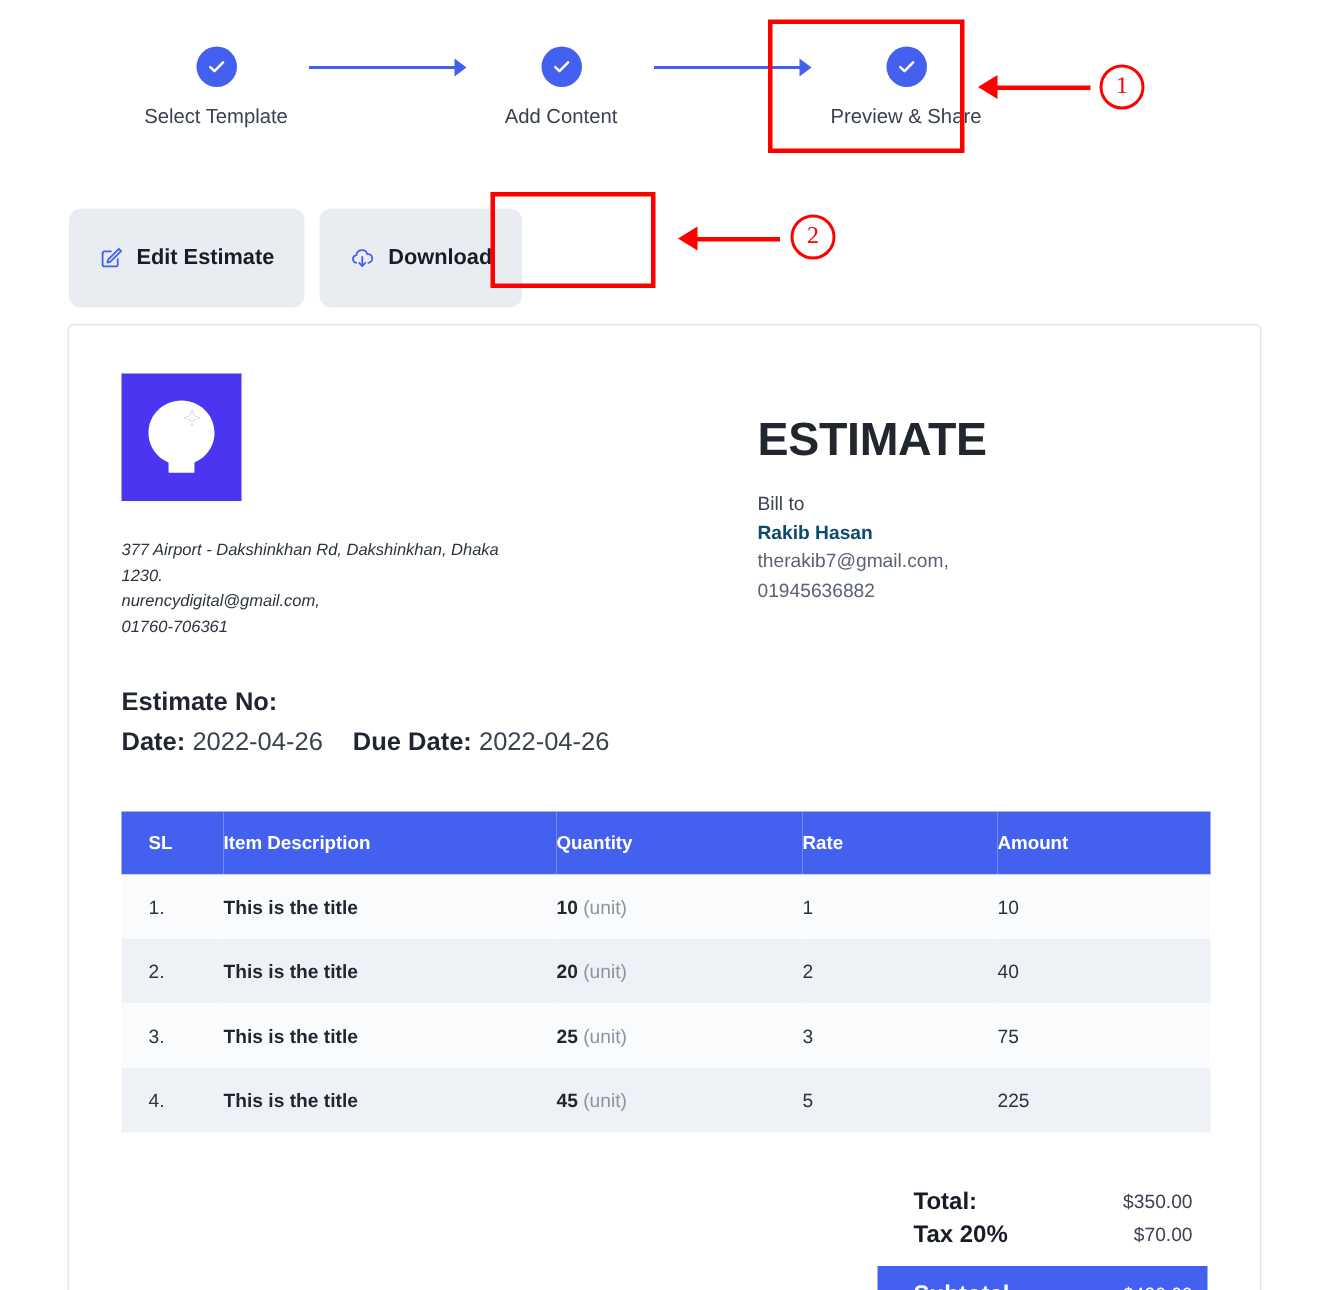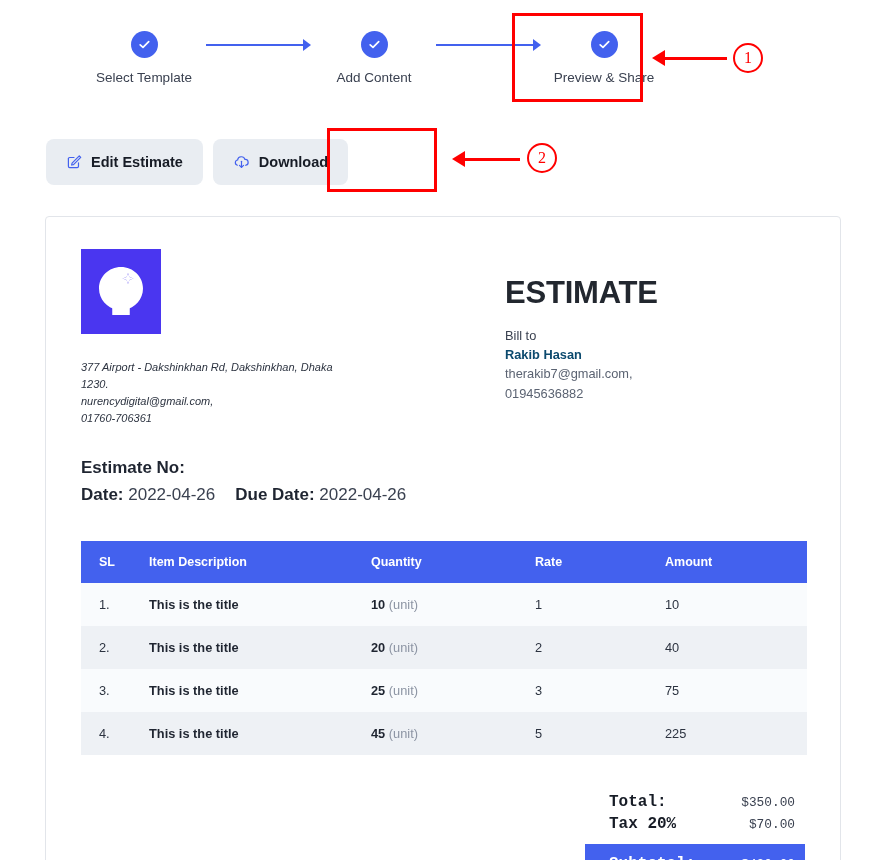--- a/index.html
+++ b/index.html
@@ -65,21 +65,21 @@
   }
 
   
   .actions {
     position: absolute;
     left: 46px; top: 139px;
     display: flex;
     gap: 10px;
   }
   .action-btn {
-    height: 46px;
+    height: 66px;
     background: #e9edf2;
     border: none;
     border-radius: 8px;
     display: flex;
     align-items: center;
     gap: 9px;
     padding: 0 20px;
     cursor: pointer;
     font-family: "Liberation Sans", sans-serif;
     font-size: 14.5px;
@@ -172,23 +172,22 @@
 
   
   .totals {
     margin-top: 36px;
     margin-left: auto;
     width: 220px;
   }
   .total-row {
     display: flex;
     justify-content: space-between;
-    align-items: center;
+    align-items: flex-start;
     padding: 2px 10px 2px 24px;
-    font-family: Liberation Mono, monospace;
   }
   .total-row .t-label {
     font-size: 16px; font-weight: bold; color: #171c26;
   }
   .total-row .t-value {
     font-size: 12.8px; color: #3a4150;
   }
   .total-row.subtotal {
     background: #4361ee;
     padding: 11px 10px 11px 24px;

